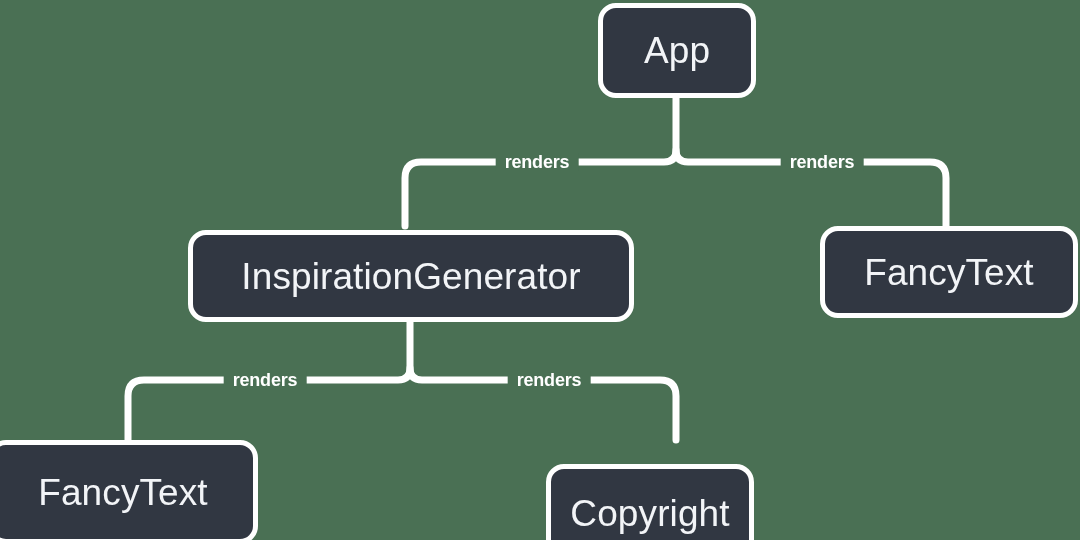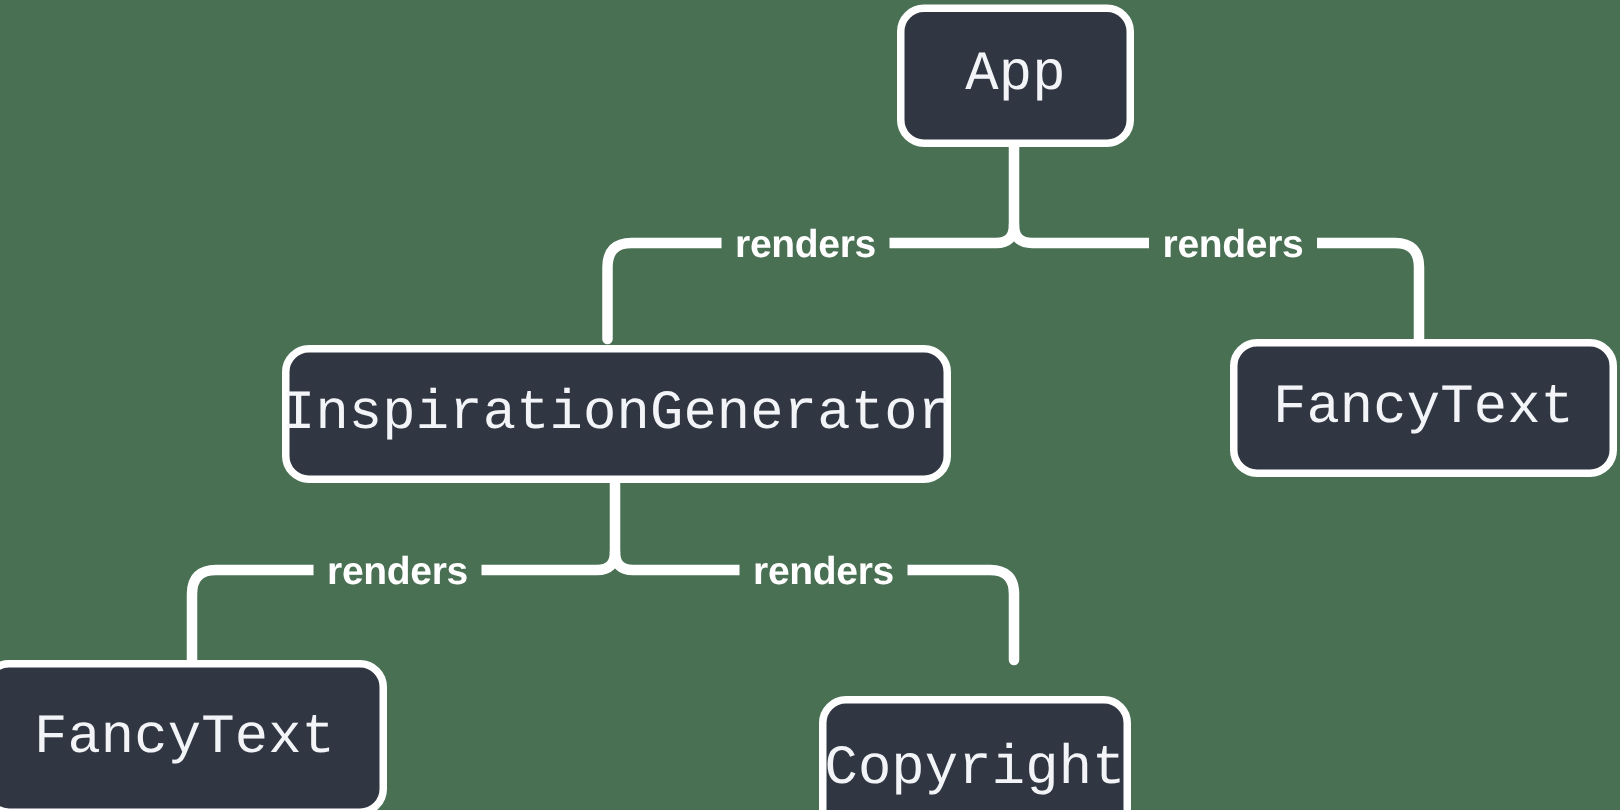--- a/index.html
+++ b/index.html
@@ -47,28 +47,27 @@
     justify-content: center;
     color: #f2f4f7;
     font-family: "Liberation Sans", sans-serif;
     font-weight: 400;
     letter-spacing: 0.1px;
     white-space: nowrap;
   }
   .node-label {
     display: block;
     line-height: 1;
-    font-family: Liberation Mono, monospace;
   }
   .edge-label {
     position: absolute;
     color: #ffffff;
     font-family: "Liberation Sans", sans-serif;
     font-weight: 700;
-    font-size: 26px;
+    font-size: 18px;
     line-height: 1;
     letter-spacing: -0.2px;
     white-space: nowrap;
     transform: translate(-50%, -50%);
     background: #4a7054;
     padding: 0 9px;
   }
 
   
   #node-app        { left: 598px; top: 3px;   width: 158px; height: 95px;  font-size: 37px; }

